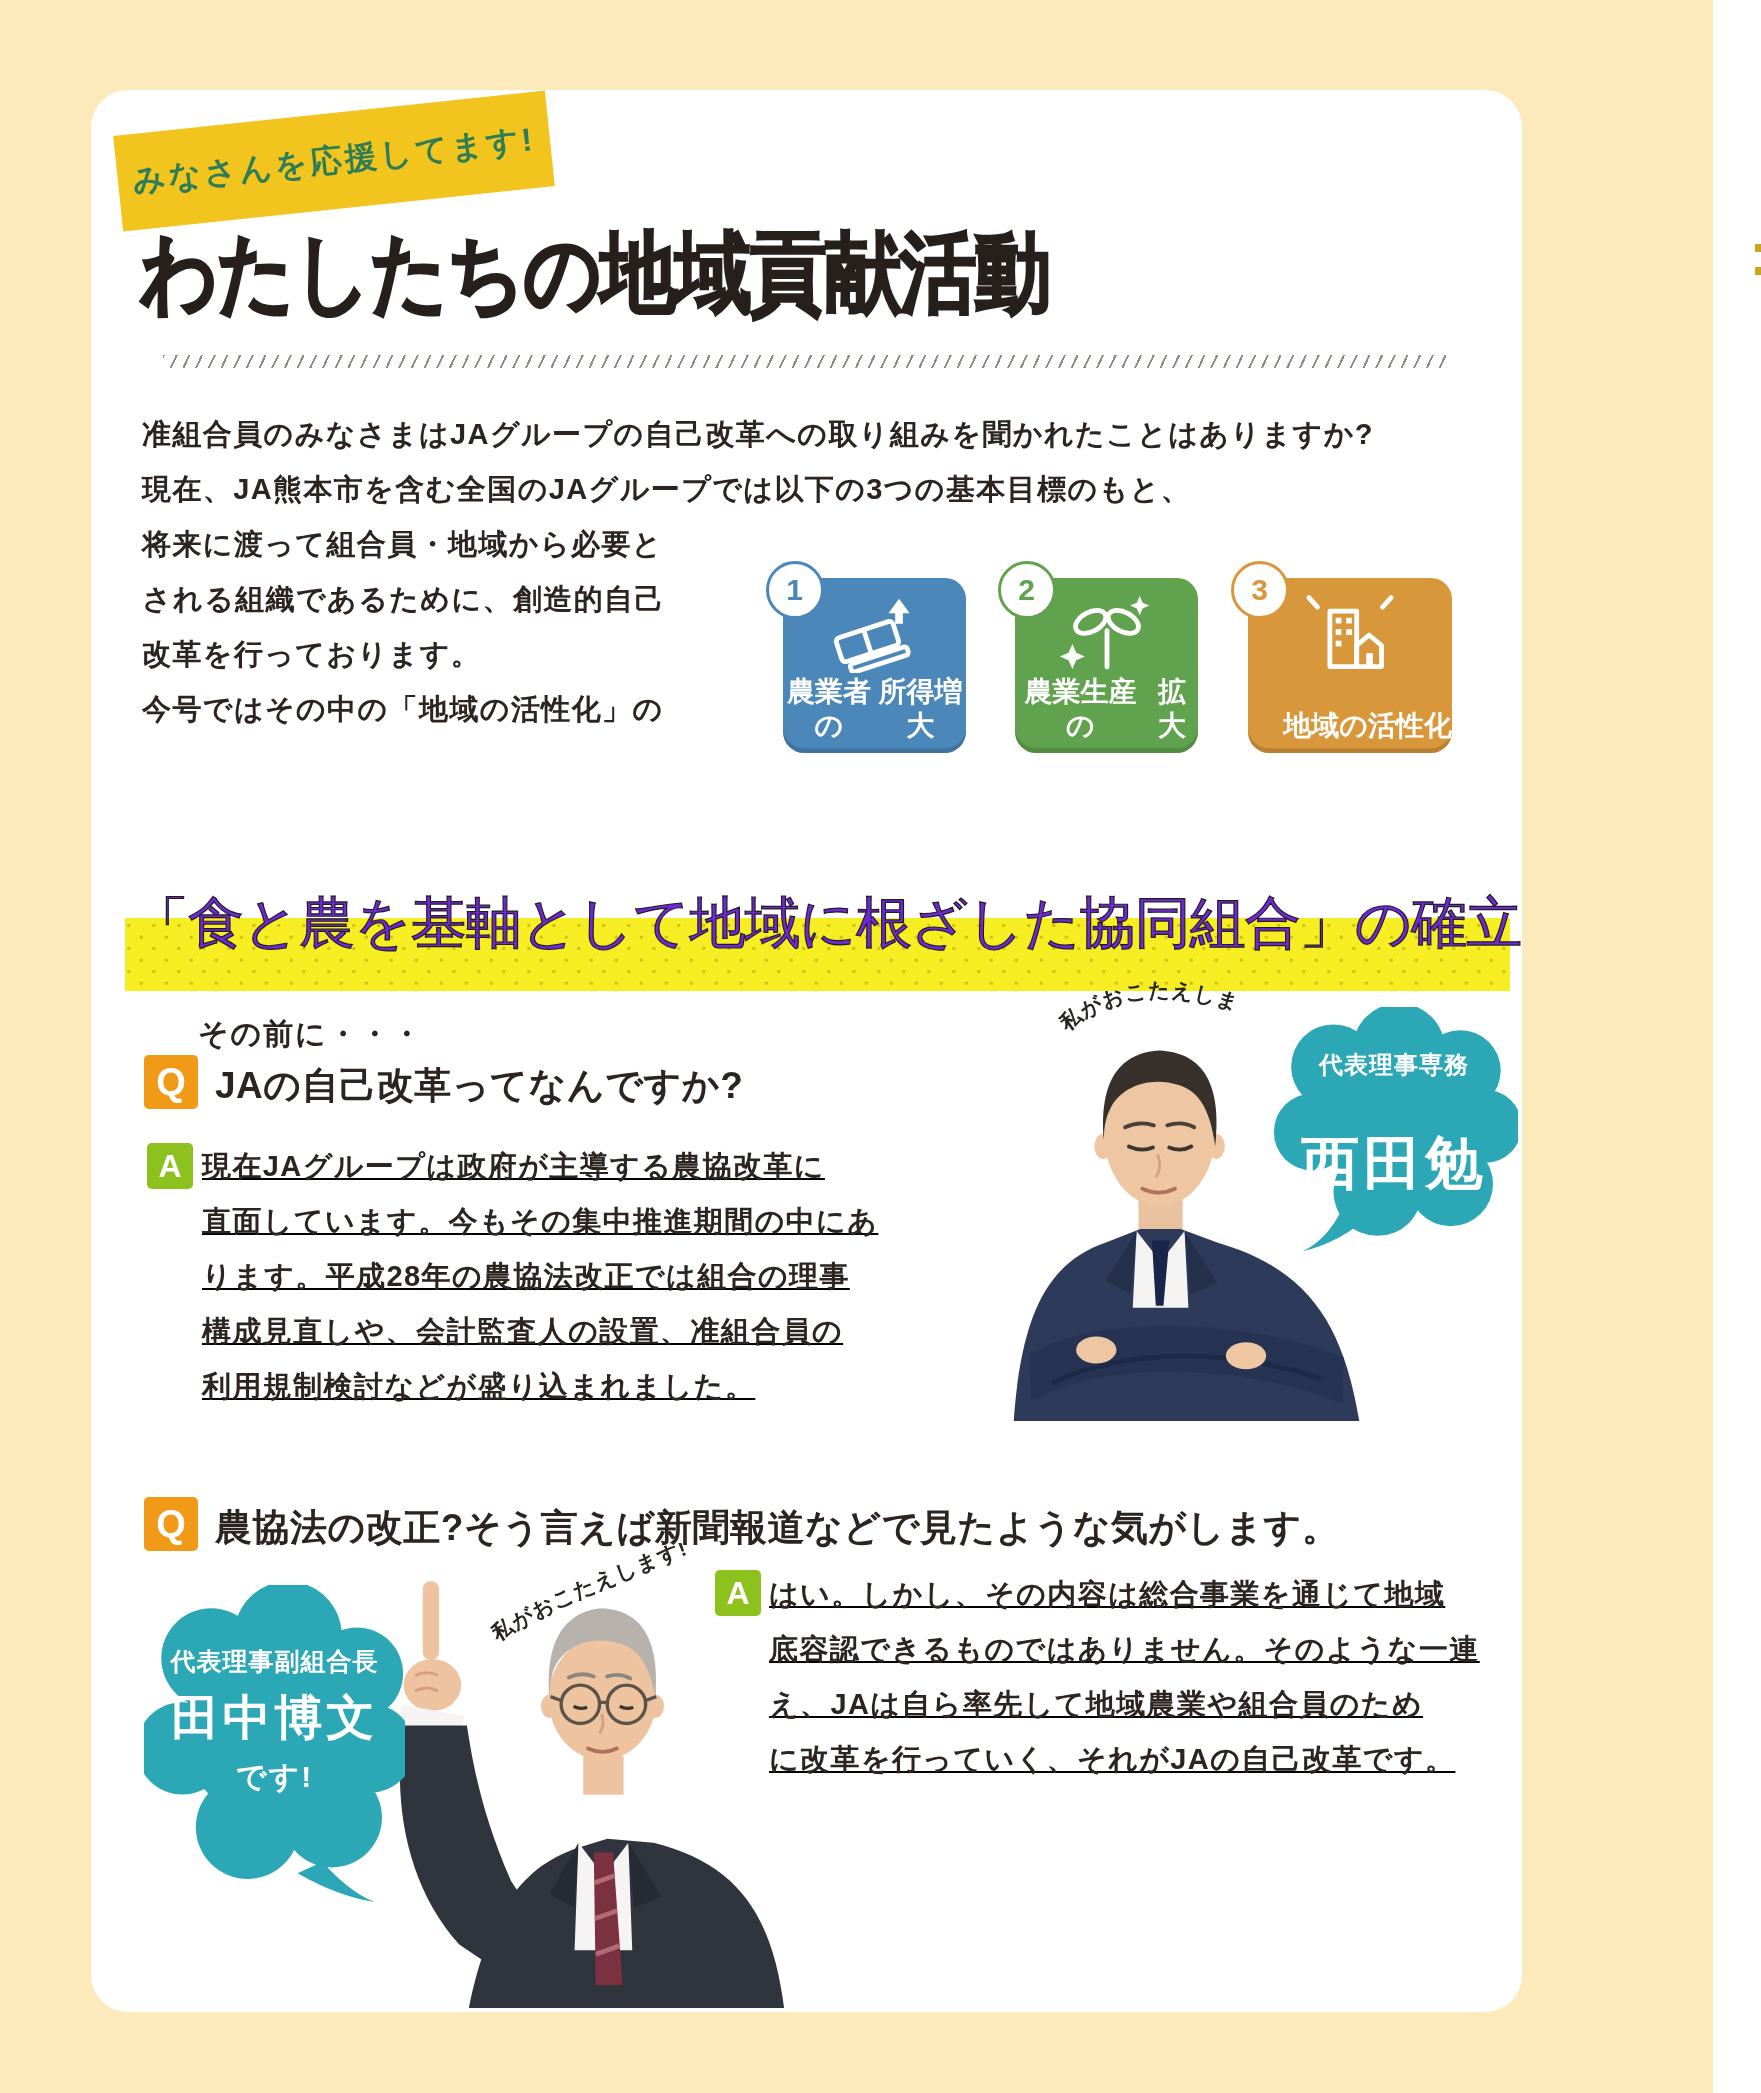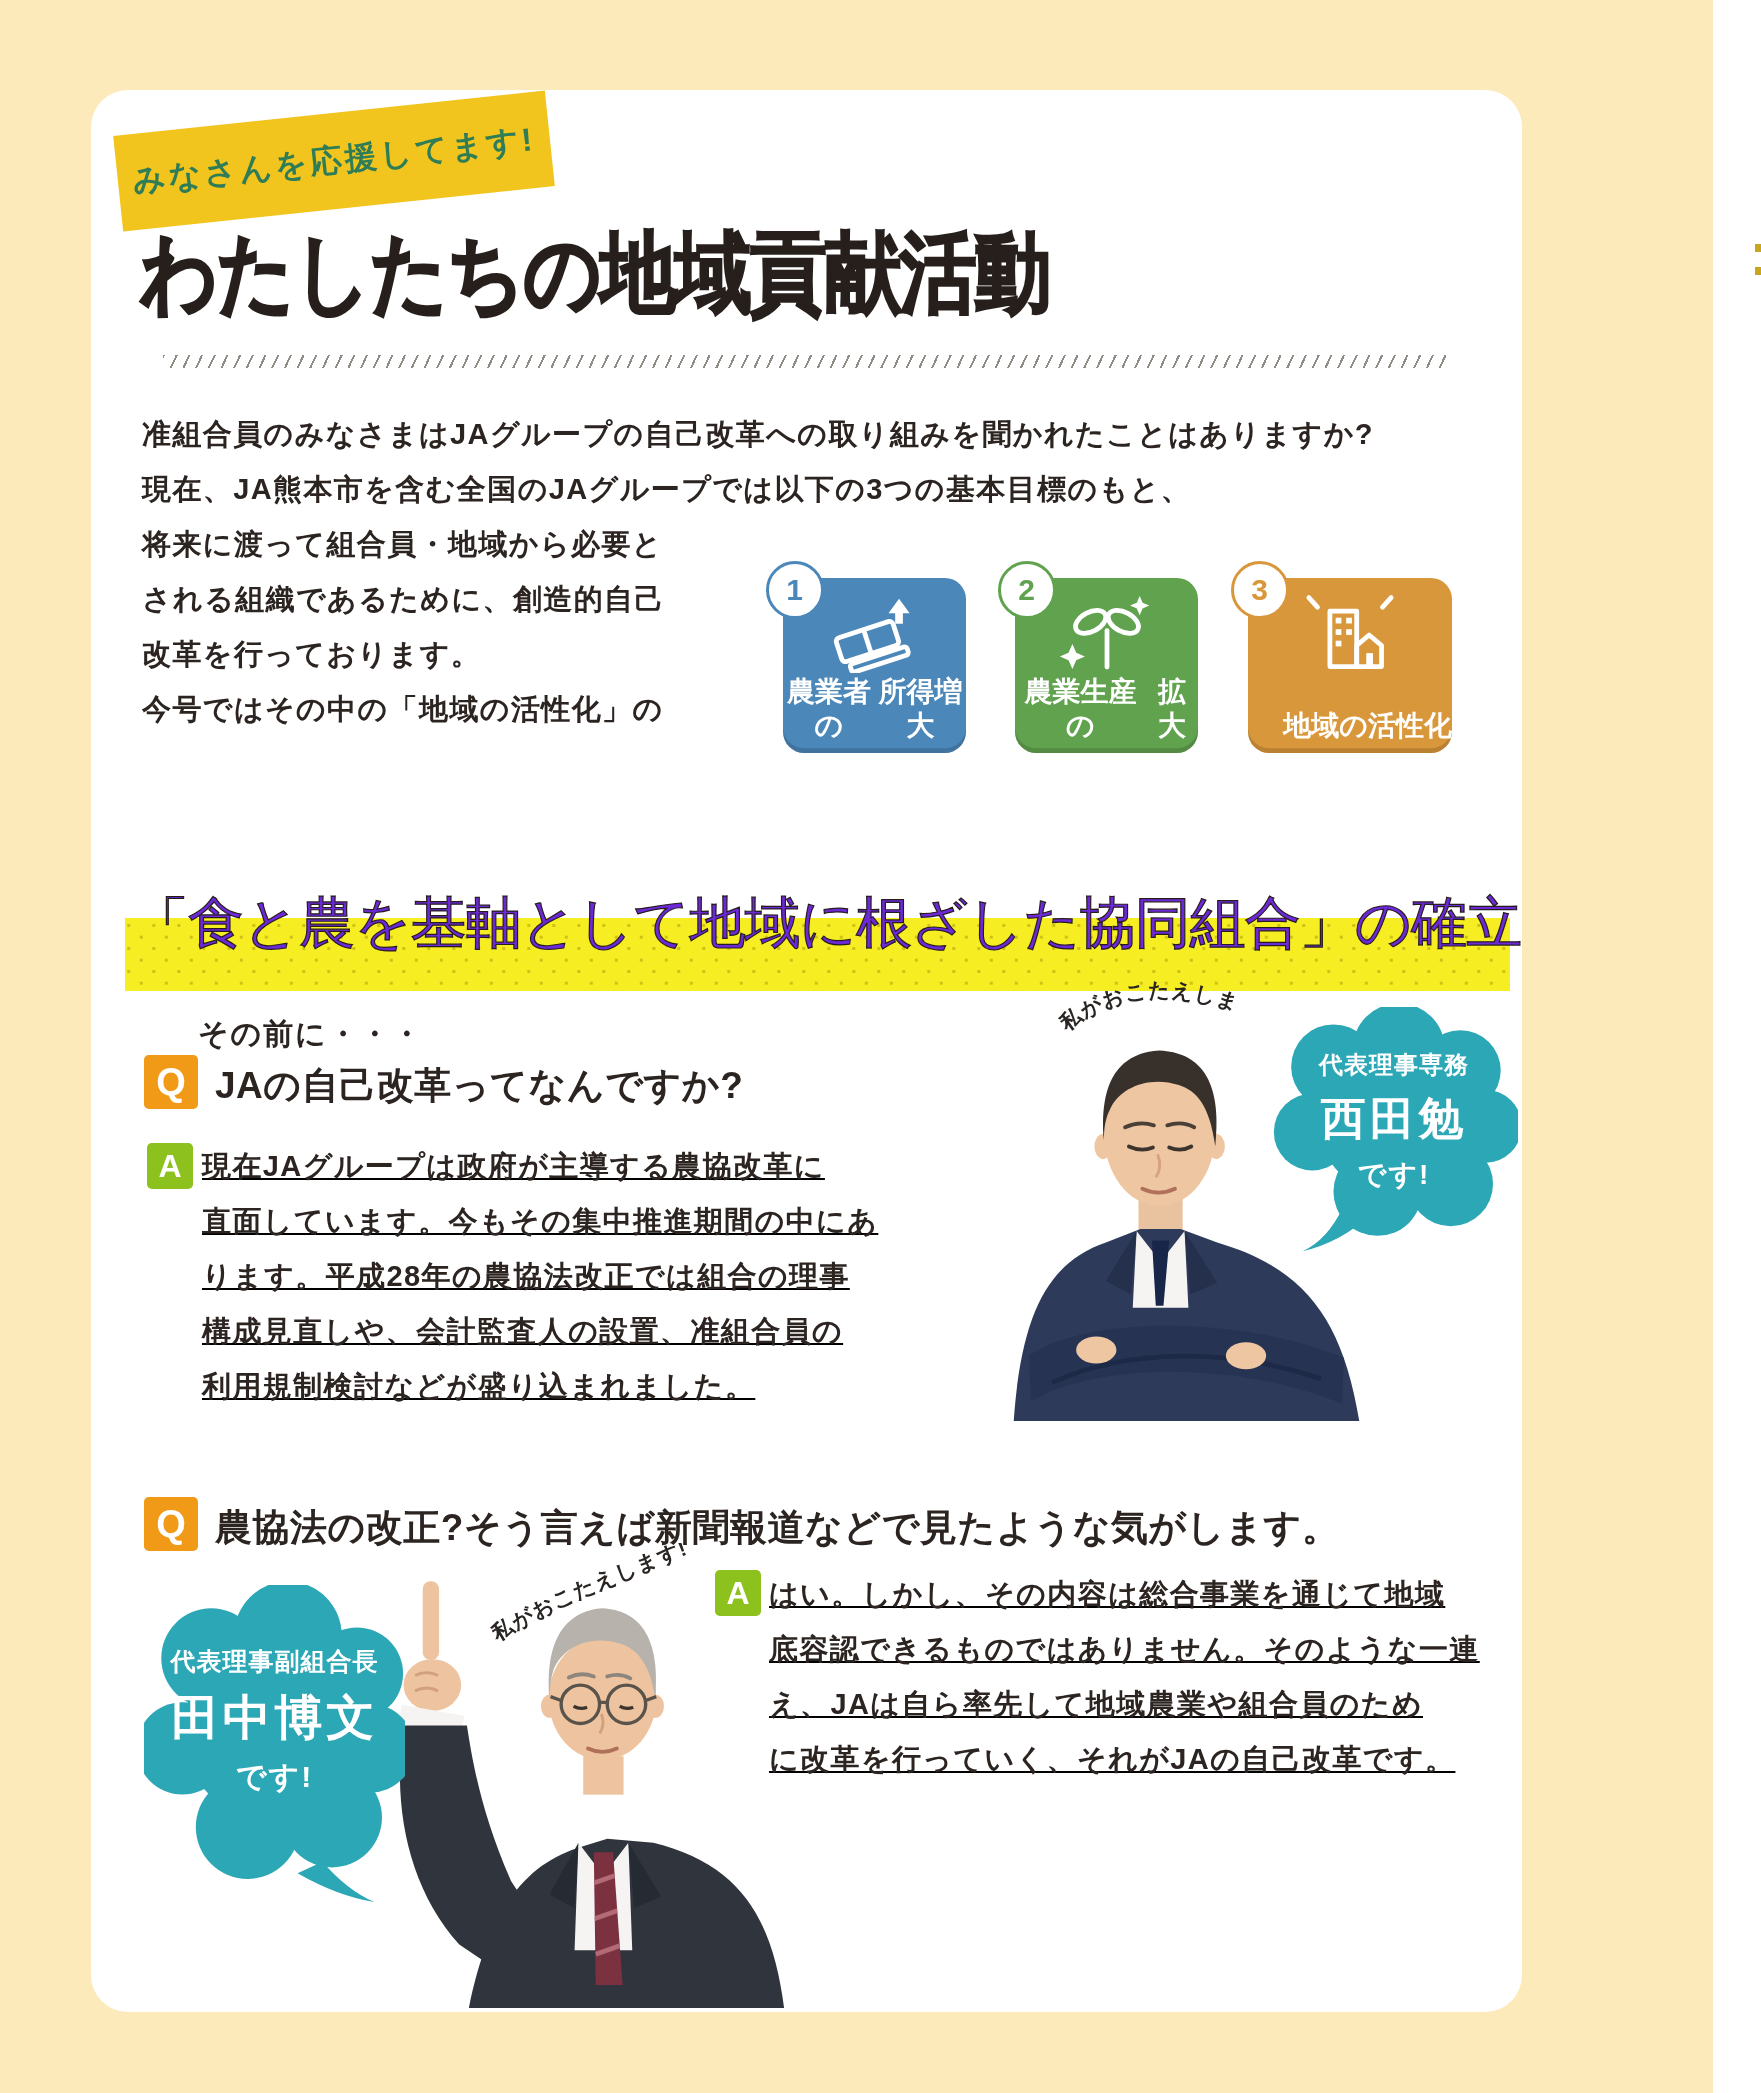--- a/index.html
+++ b/index.html
@@ -56,25 +56,25 @@
   .a-badge{position:absolute;width:46px;height:46px;background:#8DC21E;border-radius:4.8px;color:#fff;
        display:flex;align-items:center;justify-content:center;font-size:32px;font-weight:800;}
   .q-text{position:absolute;font-size:37px;font-weight:800;color:#2B2421;letter-spacing:0.5px;white-space:nowrap;}
   .answer{position:absolute;text-decoration:underline;}
   .answer .line{font-size:29px;font-weight:700;color:#2B2421;letter-spacing:1.4px;height:55px;line-height:55px;white-space:nowrap;}
 
   
   .bubble{position:absolute;}
   .bubble svg{position:absolute;left:0;top:0;}
   .bubble-text{position:absolute;left:0;right:0;display:flex;flex-direction:column;align-items:center;color:#fff;z-index:2;}
-  .b1 .bubble-text{top:42px;}
+  .b1 .bubble-text{top:42px;gap:36px;}
   .b2 .bubble-text{top:60px;}
   .bubble-title{font-size:24px;font-weight:700;letter-spacing:1px;}
   .b2 .bubble-title{font-size:25px;}
-  .bubble-name{font-size:45px;font-weight:800;letter-spacing:3.8px;margin-top:7.7px;}
+  .bubble-name{font-size:58px;font-weight:800;letter-spacing:3.8px;margin-top:7.7px;}
   .b2 .bubble-name{font-size:48px;}
   .bubble-suffix{font-size:28px;font-weight:700;letter-spacing:1.9px;margin-top:7.7px;}
   .b2 .bubble-suffix{font-size:30px;}
 
   .arc-note{position:absolute;}
 </style>
 </head>
 <body>
 
 <div class="stage">

